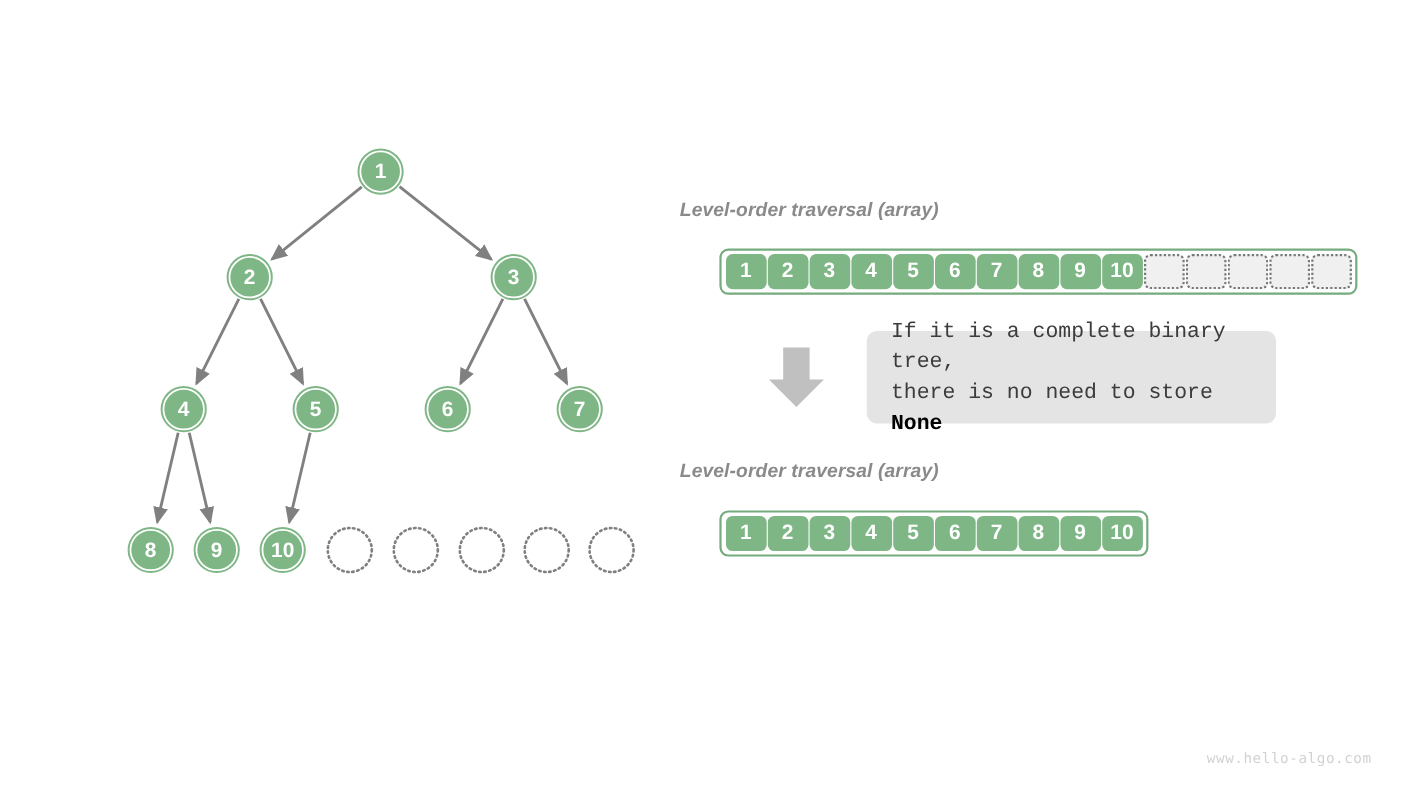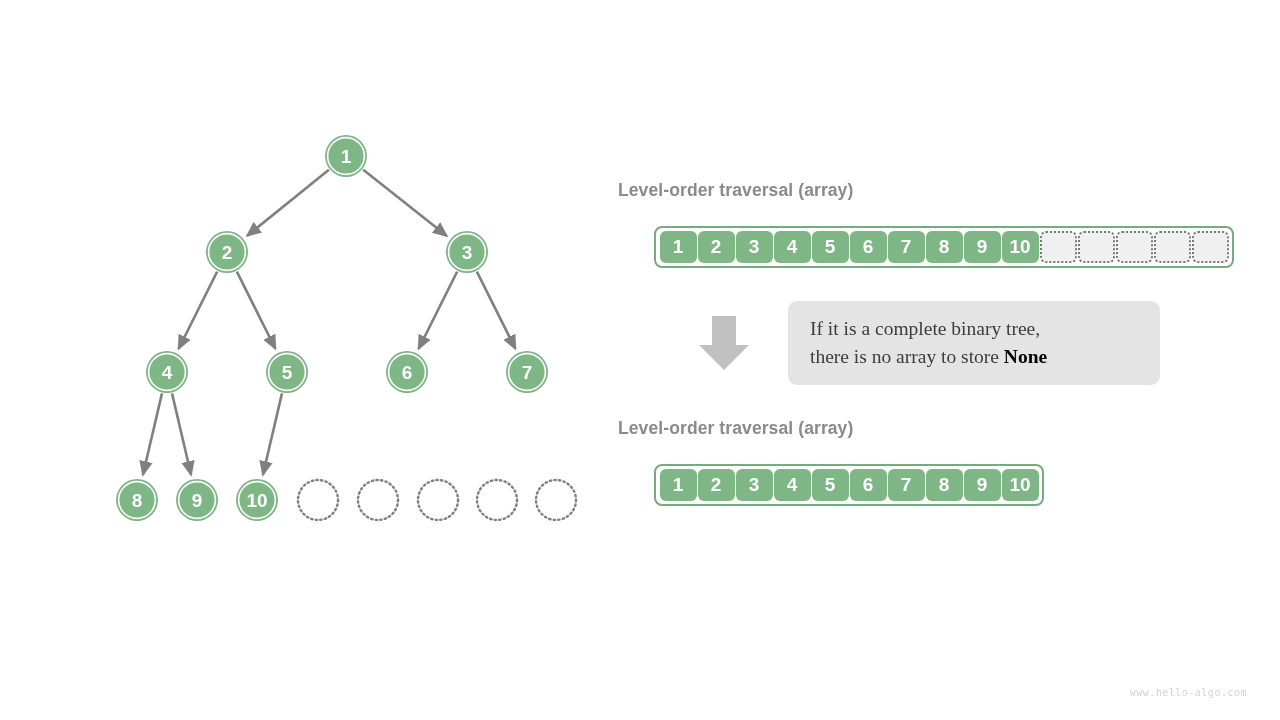--- a/index.html
+++ b/index.html
@@ -40,20 +40,21 @@
   }
 
   
   .panel-heading {
     position: absolute;
     font-size: 17.5px;
     font-weight: 700;
     color: #8a8a8a;
     letter-spacing: 0.1px;
     white-space: nowrap;
+    font-style: italic;
   }
   #heading-top { left: 618px; top: 180px; }
   #heading-bottom { left: 618px; top: 418px; }
 
   .array-wrap {
     position: absolute;
     box-sizing: border-box;
     border: 2px solid #75ab7e;
     border-radius: 8px;
     padding: 3px;
@@ -105,34 +106,34 @@
     background: #e4e4e4;
     border-radius: 9px;
     display: flex;
     align-items: center;
     padding-left: 22px;
   }
   #callout-text {
     font-size: 19.5px;
     line-height: 28px;
     color: #3c3c3c;
-    font-family: Liberation Serif, serif;
+    font-family: Liberation Mono, monospace;
   }
   #callout-none {
     color: #000000;
     font-weight: 700;
   }
 
   
   #watermark {
     position: absolute;
     right: 33px;
     bottom: 22px;
     font-family: "DejaVu Sans Mono", monospace;
-    font-size: 10px;
+    font-size: 13px;
     color: #d2d2d2;
     letter-spacing: 0.5px;
   }
 </style>
 </head>
 <body>
 
 <div id="canvas">
 
   <svg class="tree-svg" id="tree-svg" viewBox="0 0 640 600">
@@ -233,21 +234,21 @@
       <div class="cell empty"></div>
     </div>
 
   <svg id="down-arrow" viewBox="0 0 54 58">
     <path d="M15,2 L39,2 L39,31 L52,31 L27,56 L2,31 L15,31 Z" fill="#c0c0c0"></path>
   </svg>
 
   <div id="callout-box">
     <div id="callout-text">
       <span>If it is a complete binary tree,</span><br>
-      <span>there is no array to store </span><span id="callout-none">None</span>
+      <span>there is no need to store </span><span id="callout-none">None</span>
     </div>
   </div>
 
   <div class="panel-heading" id="heading-bottom">Level-order traversal (array)</div>
 
   <div class="array-wrap" id="array-without-none">
       <div class="cell filled">1</div>
       <div class="cell filled">2</div>
       <div class="cell filled">3</div>
       <div class="cell filled">4</div>

